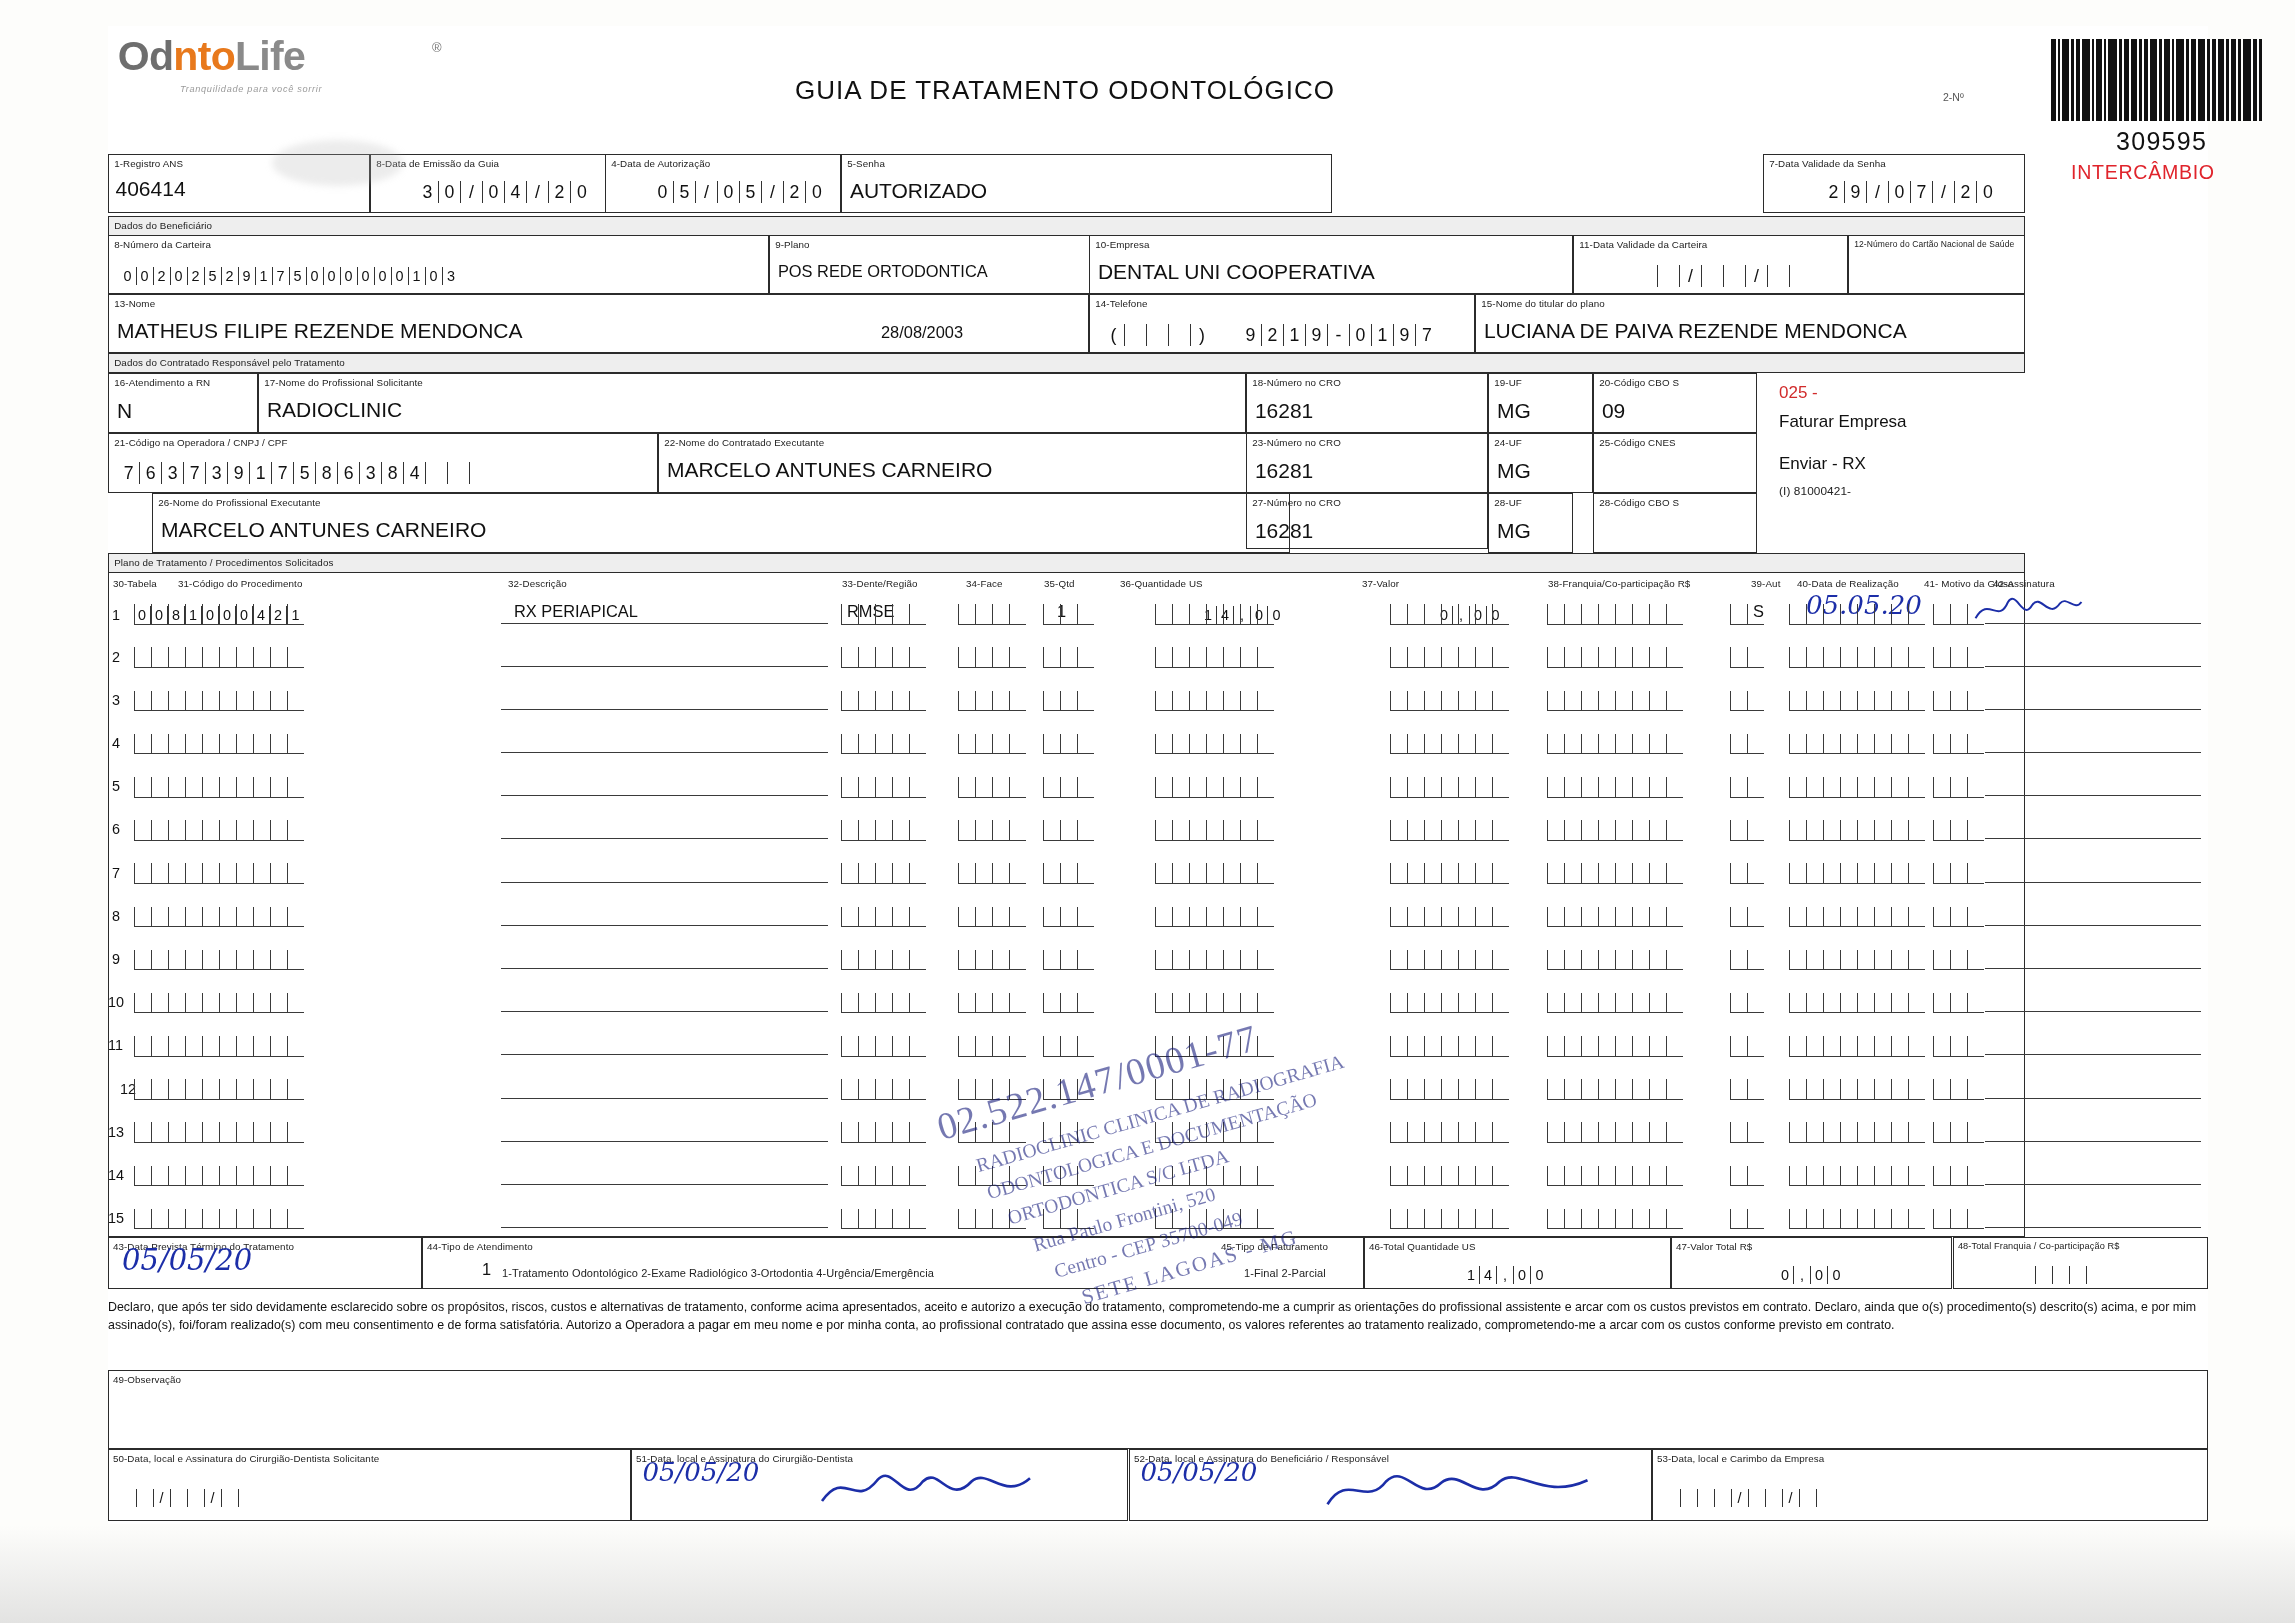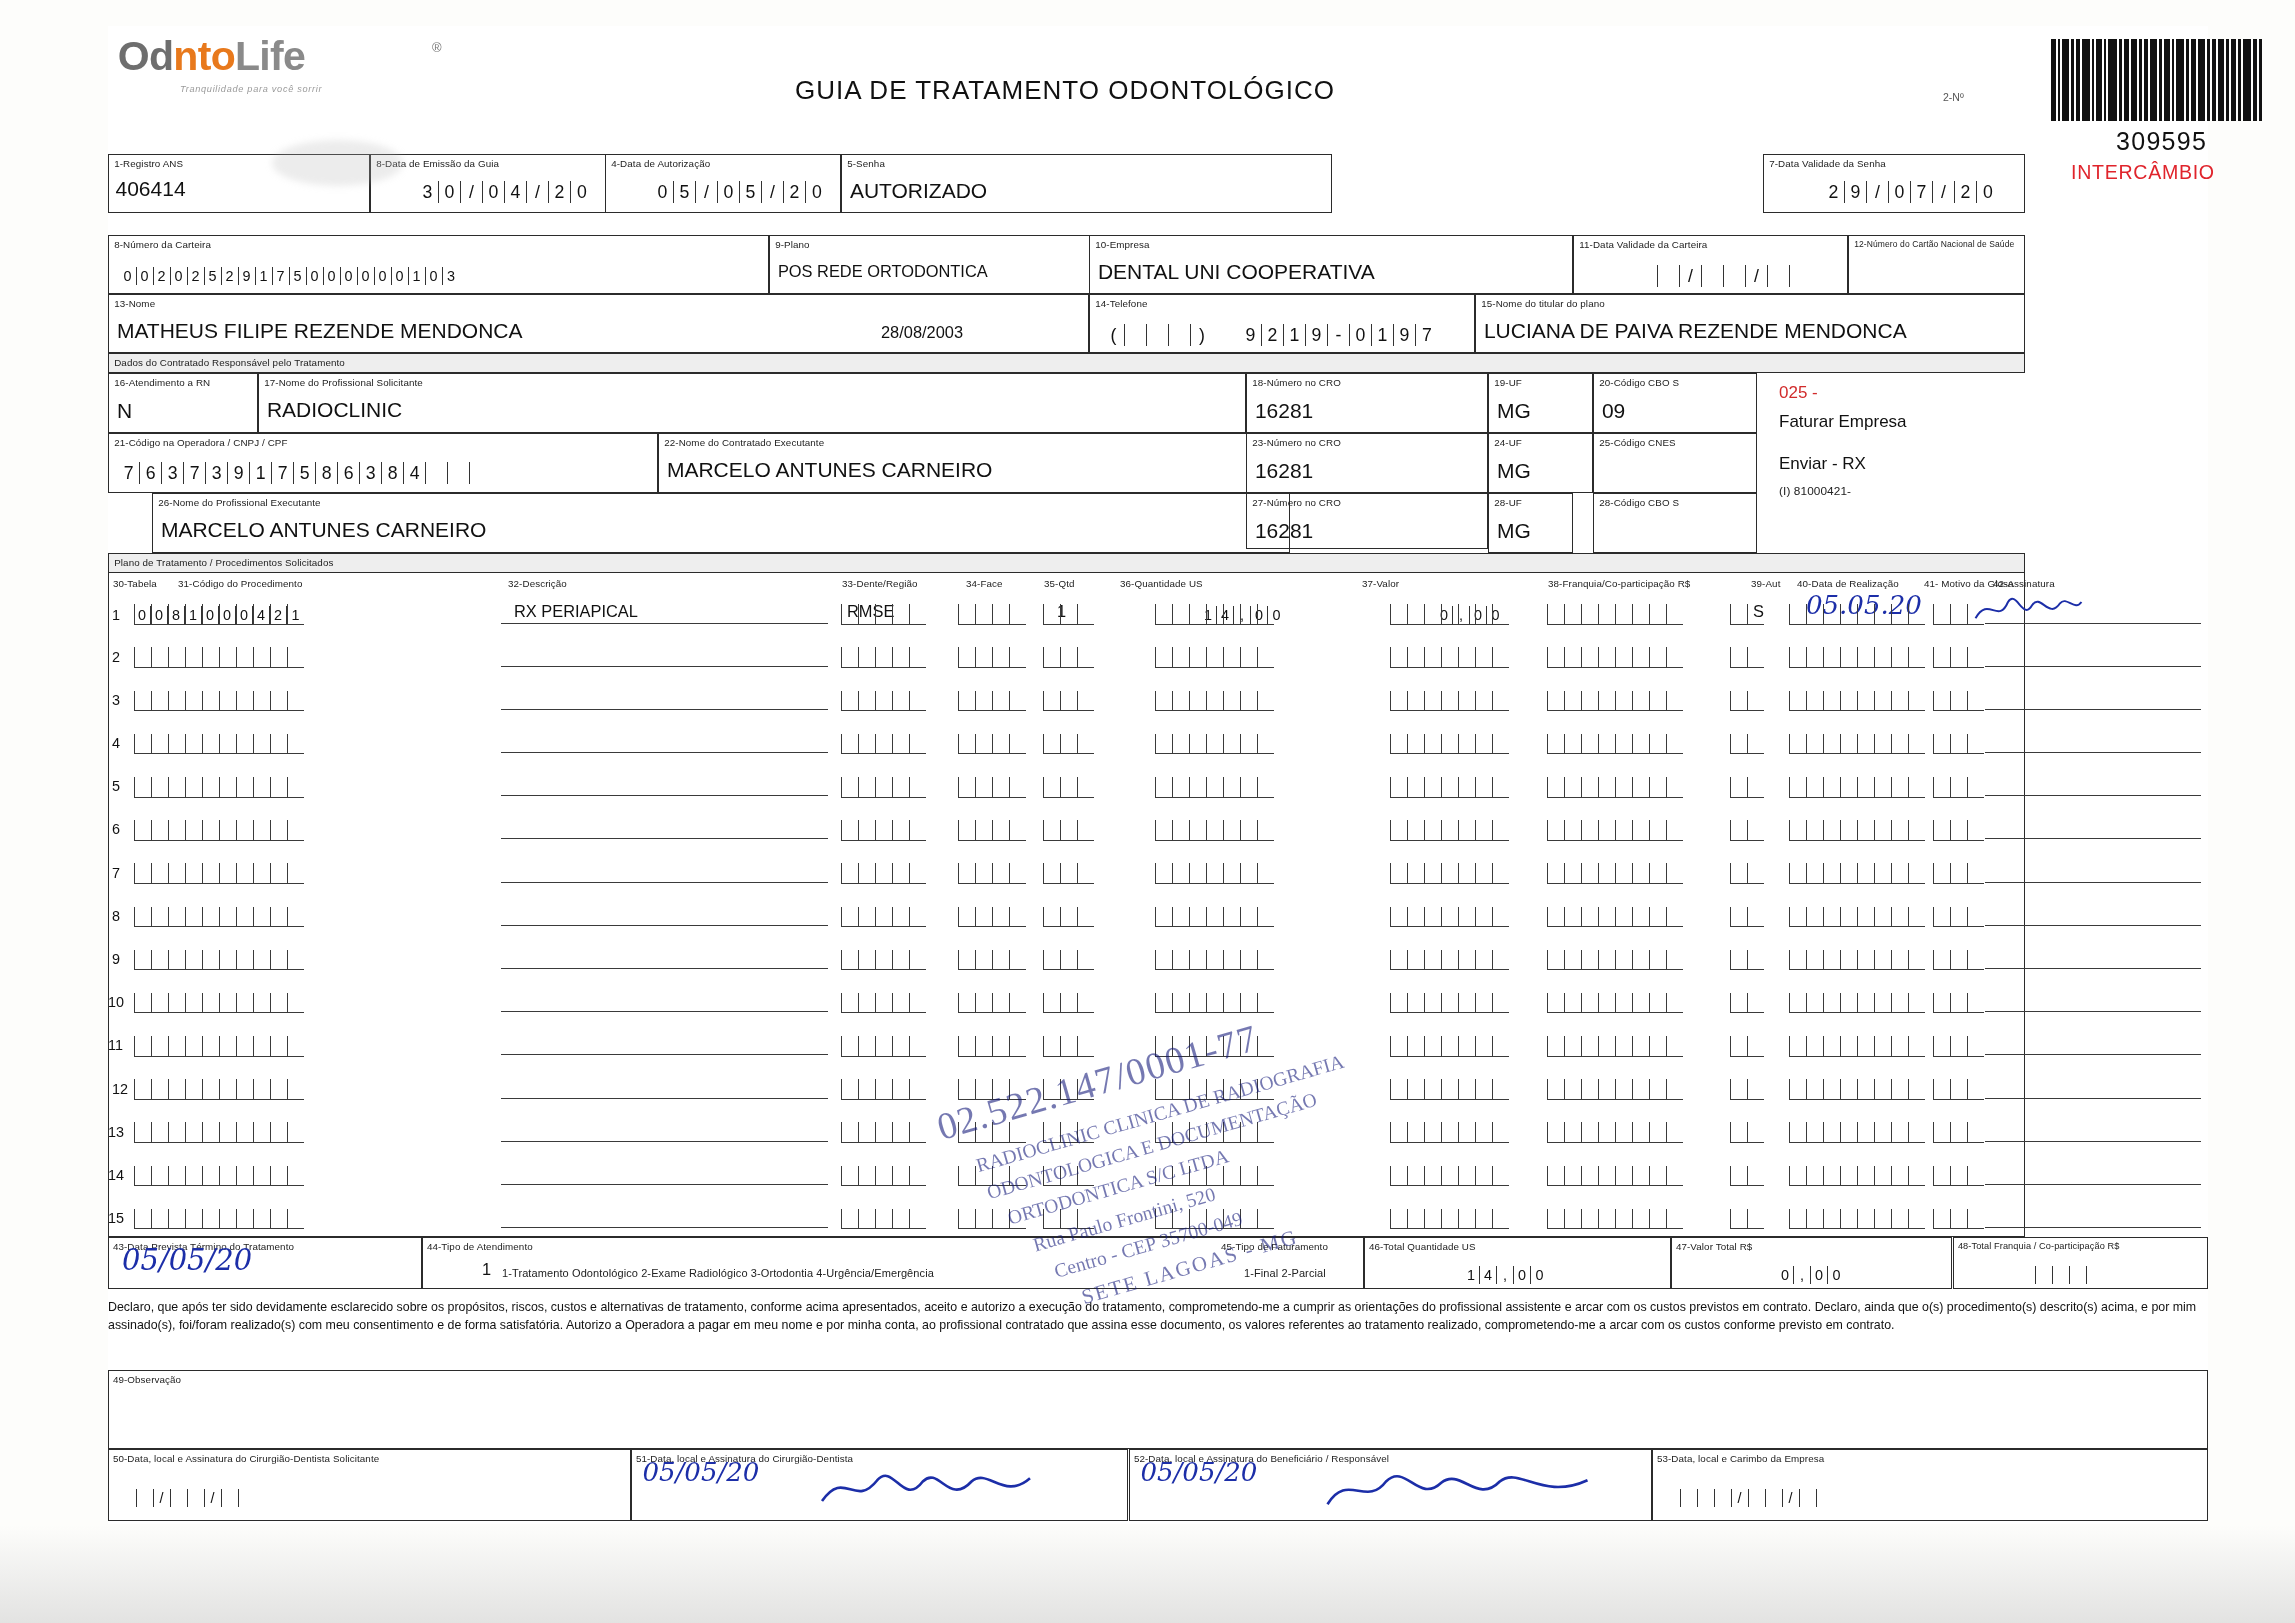--- a/index.html
+++ b/index.html
@@ -139,20 +139,23 @@
           <span>9</span>
           <span>/</span>
           <span>0</span>
           <span>7</span>
           <span>/</span>
           <span>2</span>
           <span>0</span>
       </div>
     </div>
 
+    <div class="box" style="left:0px;top:190px;width:1917px;height:19.6px;background:#eeeeee;">
+      <div class="lbl" style="left:5.2px;top:3.3px;">Dados do Beneficiário</div>
+    </div>
 
     <div class="box" style="left:0px;top:209px;width:661px;height:59px;">
       <div class="lbl" style="left:5.2px;top:3.3px;">8-Número da Carteira</div>
       <div class="comb small" style="left:10.5px;top:29px;">
         <span>0</span>
           <span>0</span>
           <span>2</span>
           <span>0</span>
           <span>2</span>
           <span>5</span>
@@ -394,21 +397,21 @@
       <div class="rownum" style="left:3.9px;top:623px;">2</div>
       <div class="rownum" style="left:3.9px;top:666px;">3</div>
       <div class="rownum" style="left:3.9px;top:709px;">4</div>
       <div class="rownum" style="left:3.9px;top:752px;">5</div>
       <div class="rownum" style="left:3.9px;top:795px;">6</div>
       <div class="rownum" style="left:3.9px;top:839px;">7</div>
       <div class="rownum" style="left:3.9px;top:882px;">8</div>
       <div class="rownum" style="left:3.9px;top:925px;">9</div>
       <div class="rownum" style="left:0px;top:968px;">10</div>
       <div class="rownum" style="left:0px;top:1011px;">11</div>
-      <div class="rownum" style="left:4px;top:1055px;">12</div>
+      <div class="rownum" style="left:12px;top:1055px;">12</div>
       <div class="rownum" style="left:0px;top:1098px;">13</div>
       <div class="rownum" style="left:0px;top:1141px;">14</div>
       <div class="rownum" style="left:0px;top:1184px;">15</div>
     </div>
 
     <div id="grid-layer">
         <div style="position: absolute; left: 26px; top: 578px; width: 1px; height: 19.6px; background: rgb(58, 58, 58);"></div>
         <div style="position: absolute; left: 43px; top: 578px; width: 1px; height: 19.6px; background: rgb(58, 58, 58);"></div>
         <div style="position: absolute; left: 60px; top: 578px; width: 1px; height: 19.6px; background: rgb(58, 58, 58);"></div>
         <div style="position: absolute; left: 77px; top: 578px; width: 1px; height: 19.6px; background: rgb(58, 58, 58);"></div>

